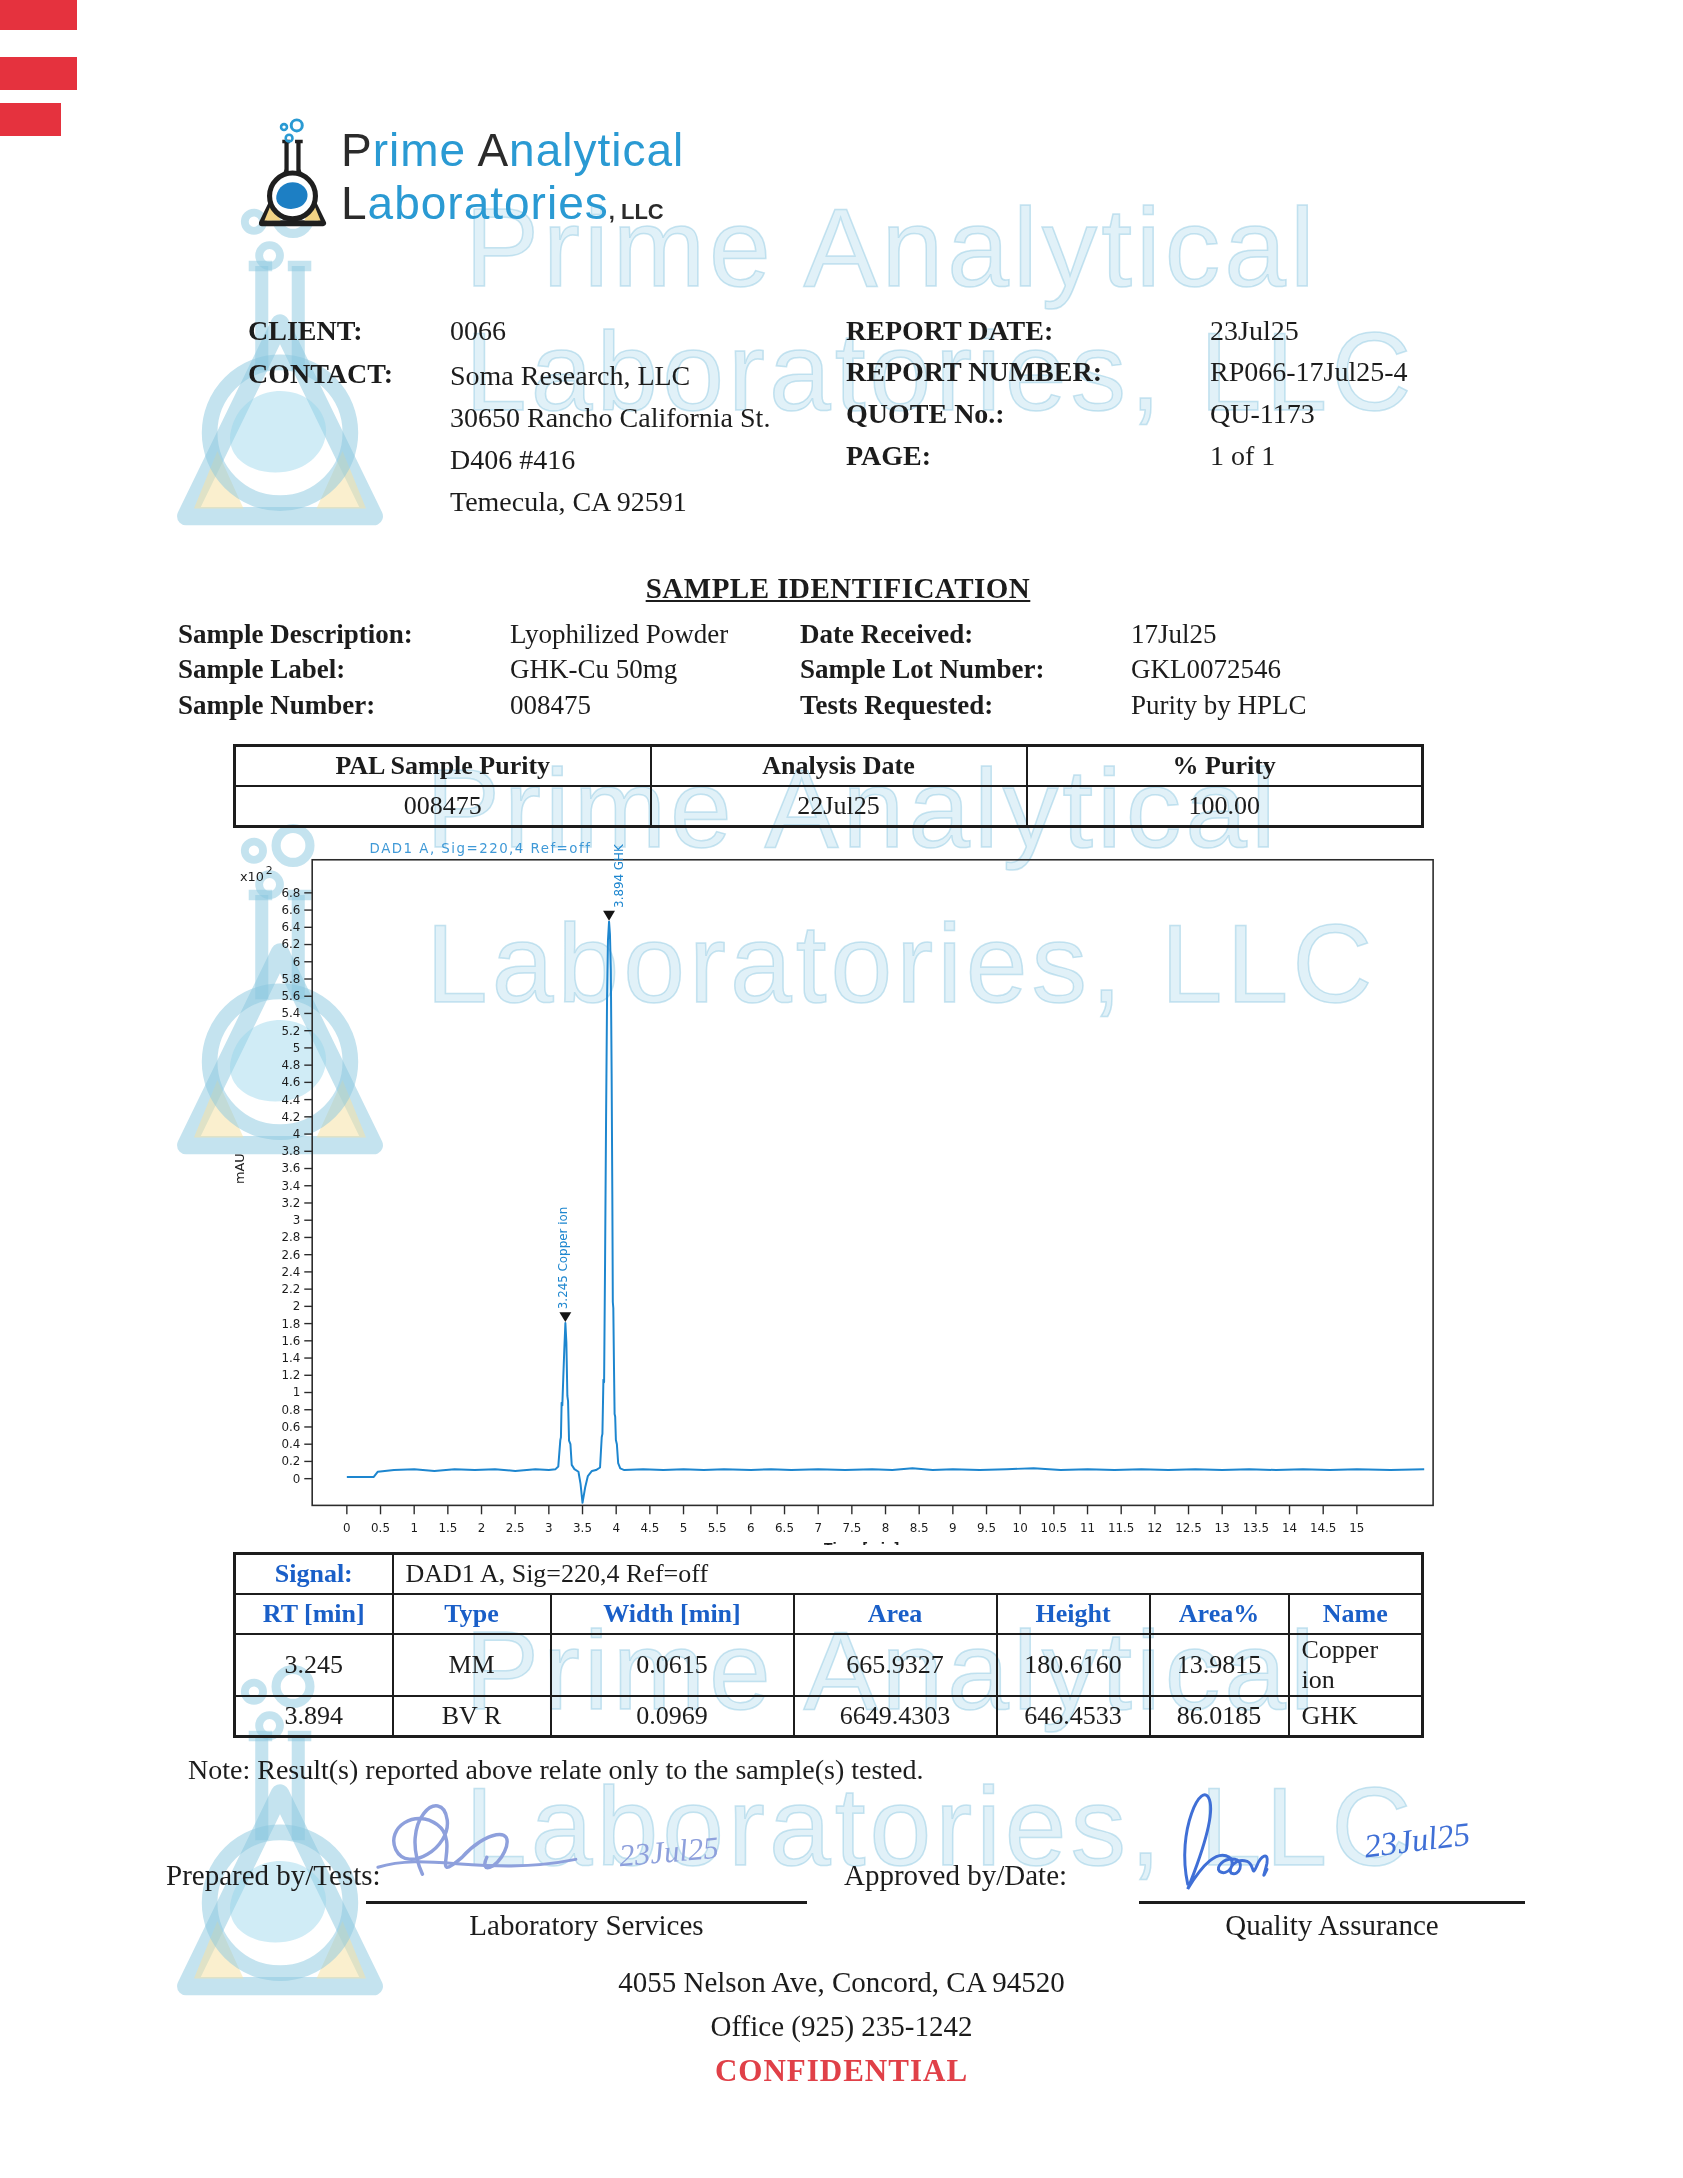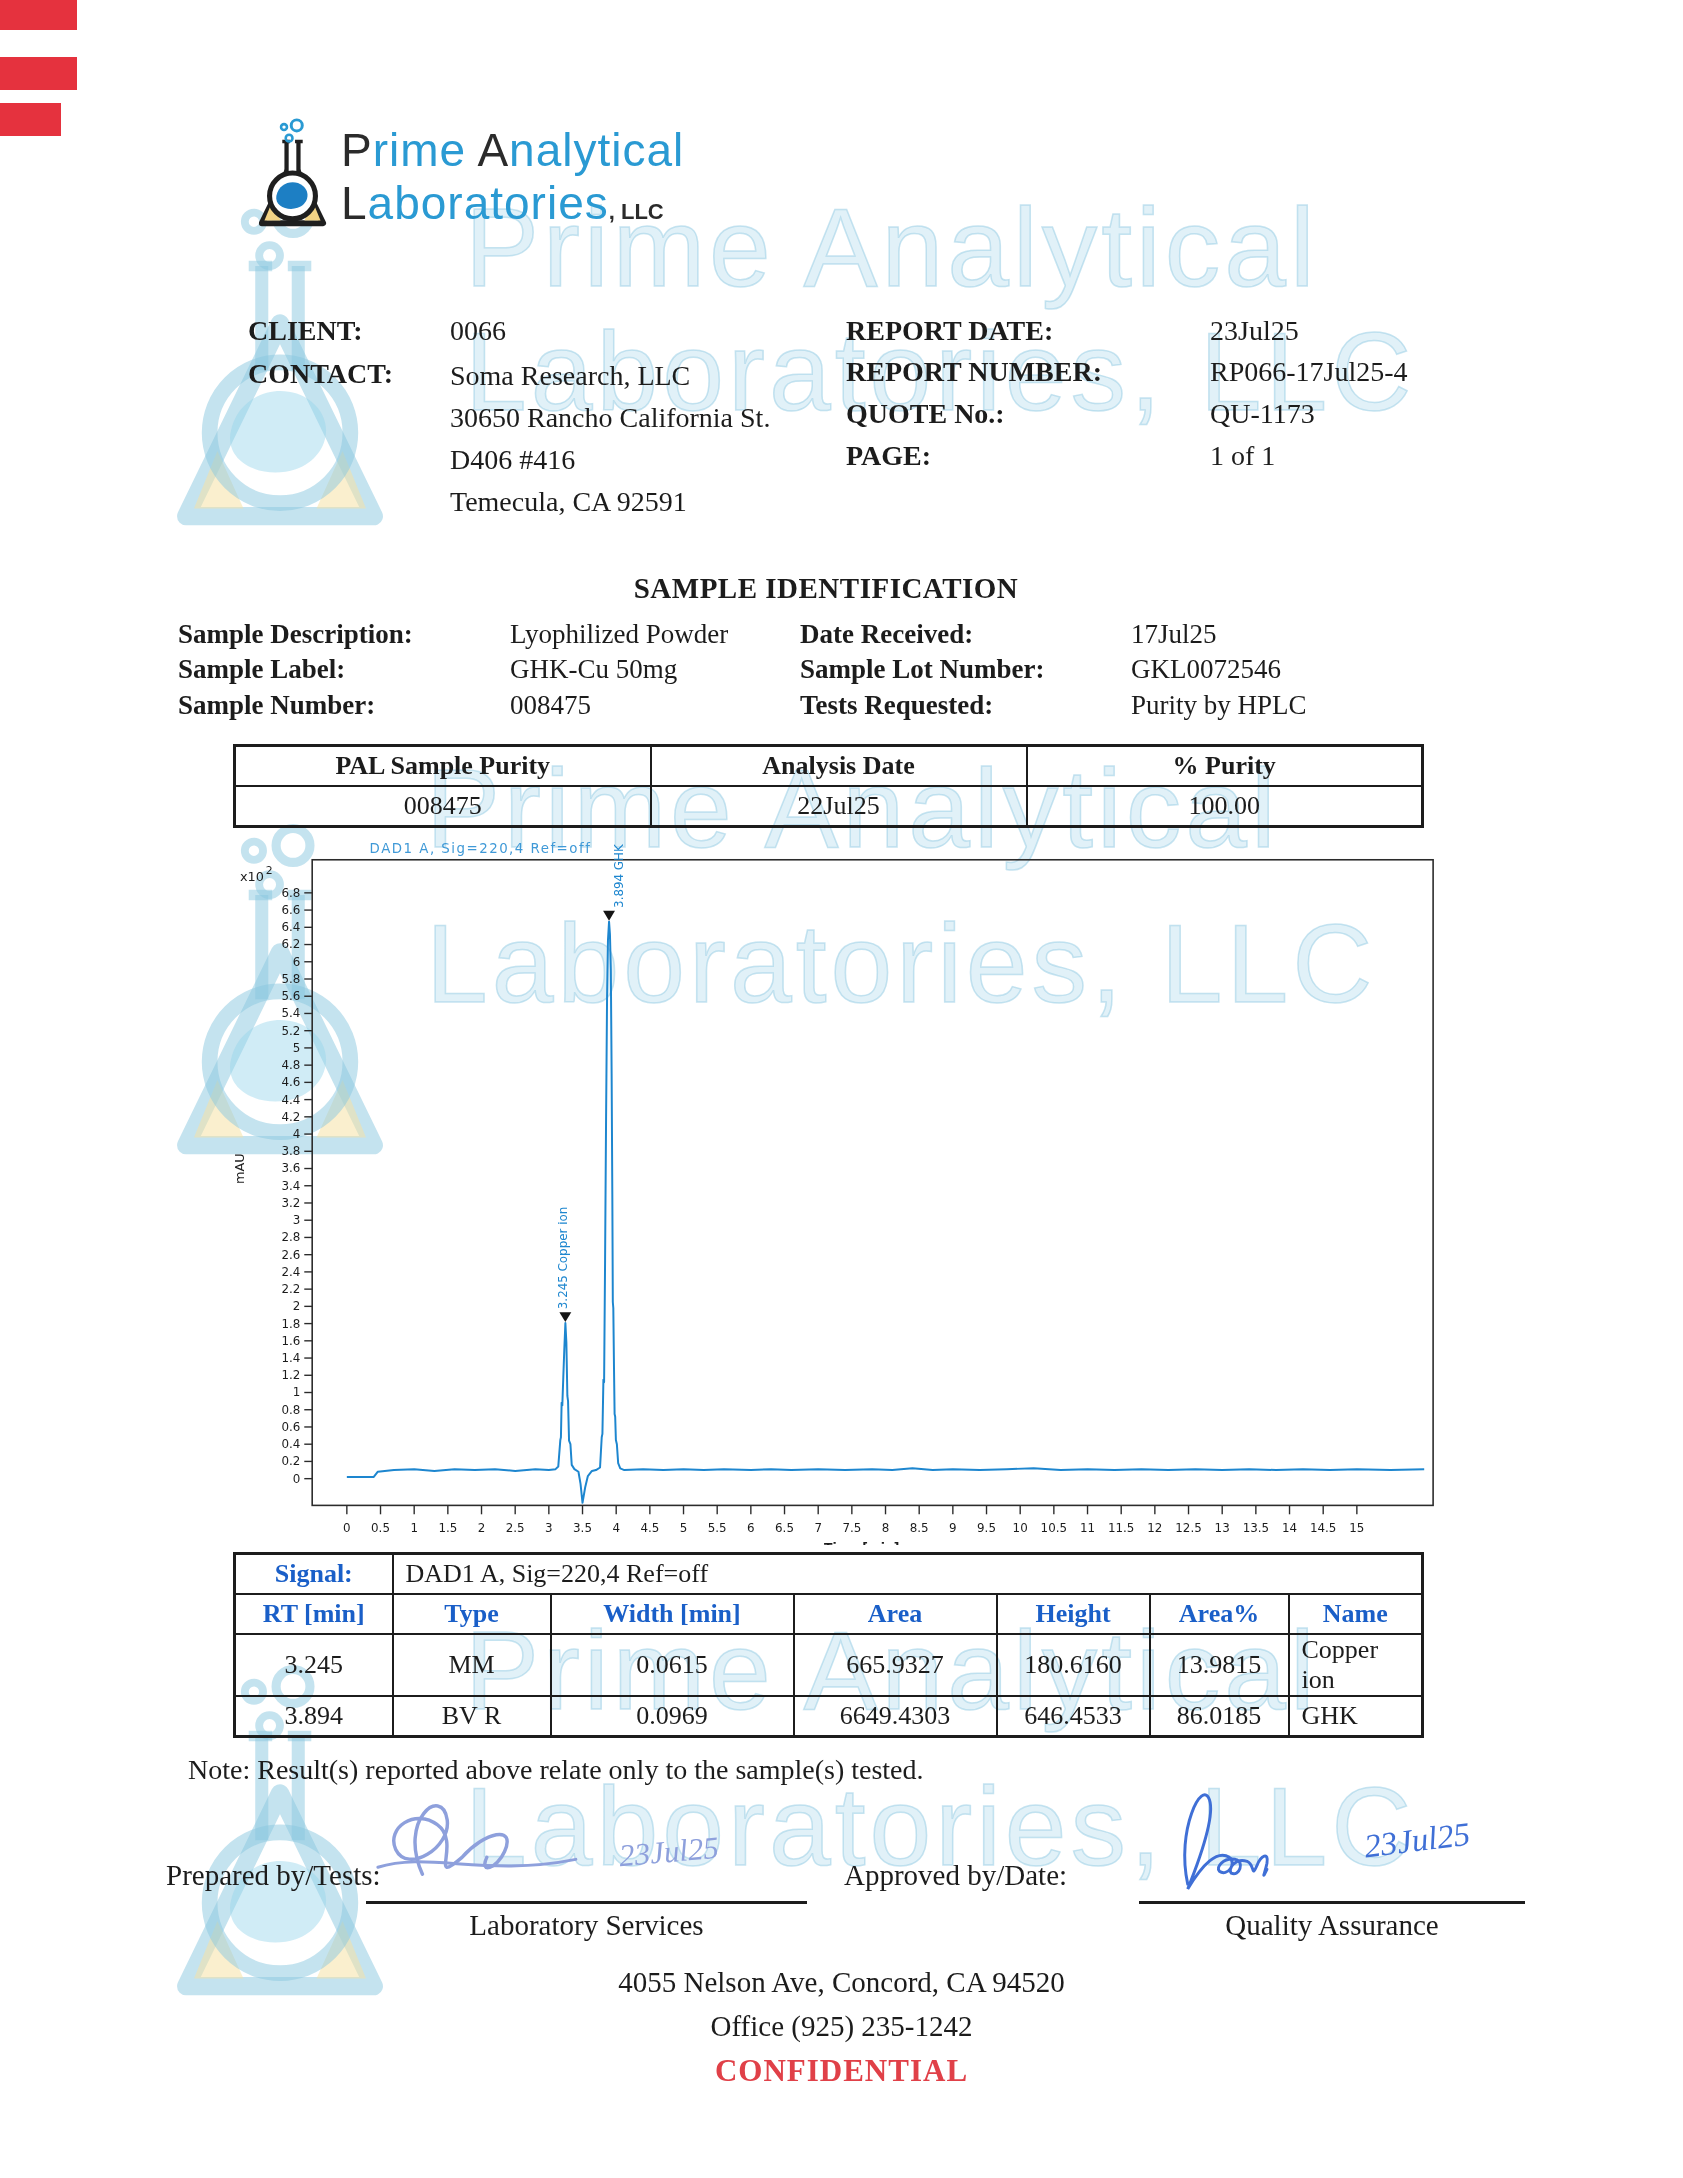--- a/index.html
+++ b/index.html
@@ -128,21 +128,21 @@
 
   <div class="lbl" style="left:846px;top:315px;">REPORT DATE:</div>
   <div class="val" style="left:1210px;top:315px;">23Jul25</div>
   <div class="lbl" style="left:846px;top:356px;">REPORT NUMBER:</div>
   <div class="val" style="left:1210px;top:356px;">RP066-17Jul25-4</div>
   <div class="lbl" style="left:846px;top:398px;">QUOTE No.:</div>
   <div class="val" style="left:1210px;top:398px;">QU-1173</div>
   <div class="lbl" style="left:846px;top:440px;">PAGE:</div>
   <div class="val" style="left:1210px;top:440px;">1 of 1</div>
 
-  <div class="sec-title" style="left:232px;top:572px;">SAMPLE IDENTIFICATION</div>
+  <div class="sec-title" style="left:244px;top:572px;text-decoration:underline;">SAMPLE IDENTIFICATION</div>
 
   <div class="sample-row lbl kv-right" style="left:178px;top:616px;width:317px;font-size:27px;">Sample Description:</div>
   <div class="sample-row" style="left:510px;top:616px;">Lyophilized Powder</div>
   <div class="sample-row lbl kv-right" style="left:178px;top:651px;width:317px;font-size:27px;">Sample Label:</div>
   <div class="sample-row" style="left:510px;top:651px;">GHK-Cu 50mg</div>
   <div class="sample-row lbl kv-right" style="left:178px;top:687px;width:317px;font-size:27px;">Sample Number:</div>
   <div class="sample-row" style="left:510px;top:687px;">008475</div>
 
   <div class="sample-row lbl kv-right" style="left:800px;top:616px;width:317px;font-size:27px;">Date Received:</div>
   <div class="sample-row" style="left:1131px;top:616px;">17Jul25</div>

